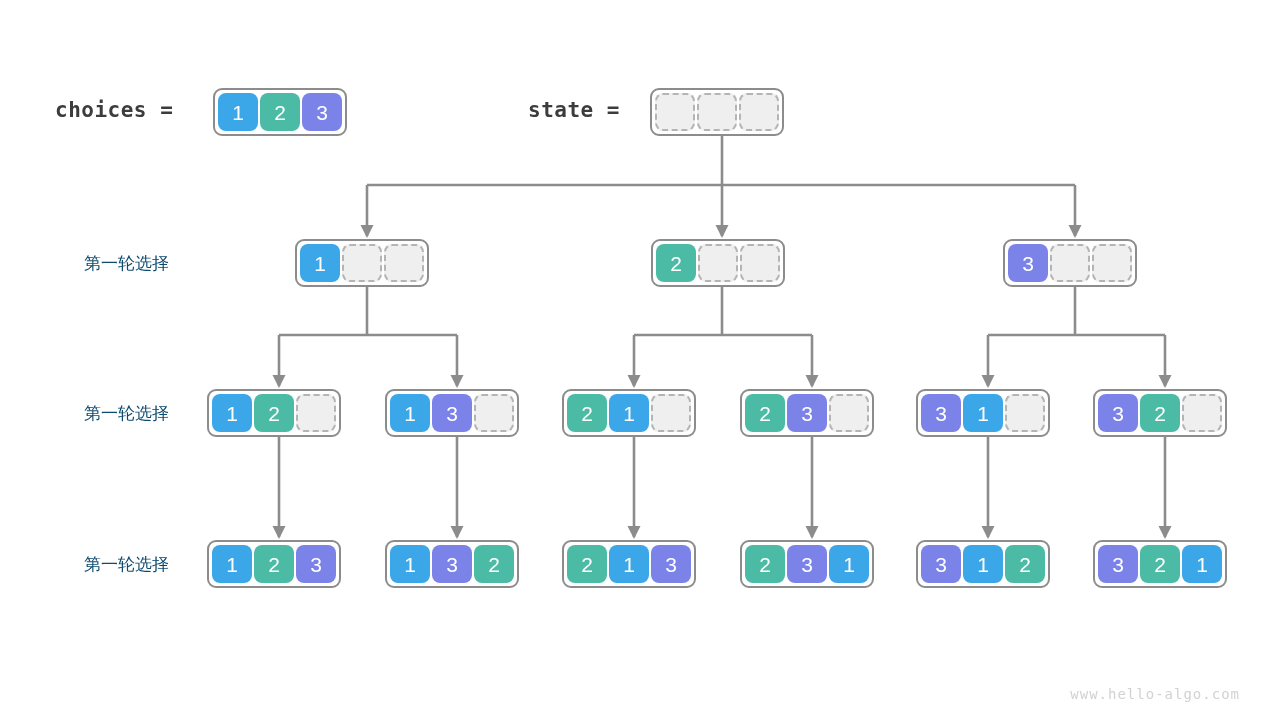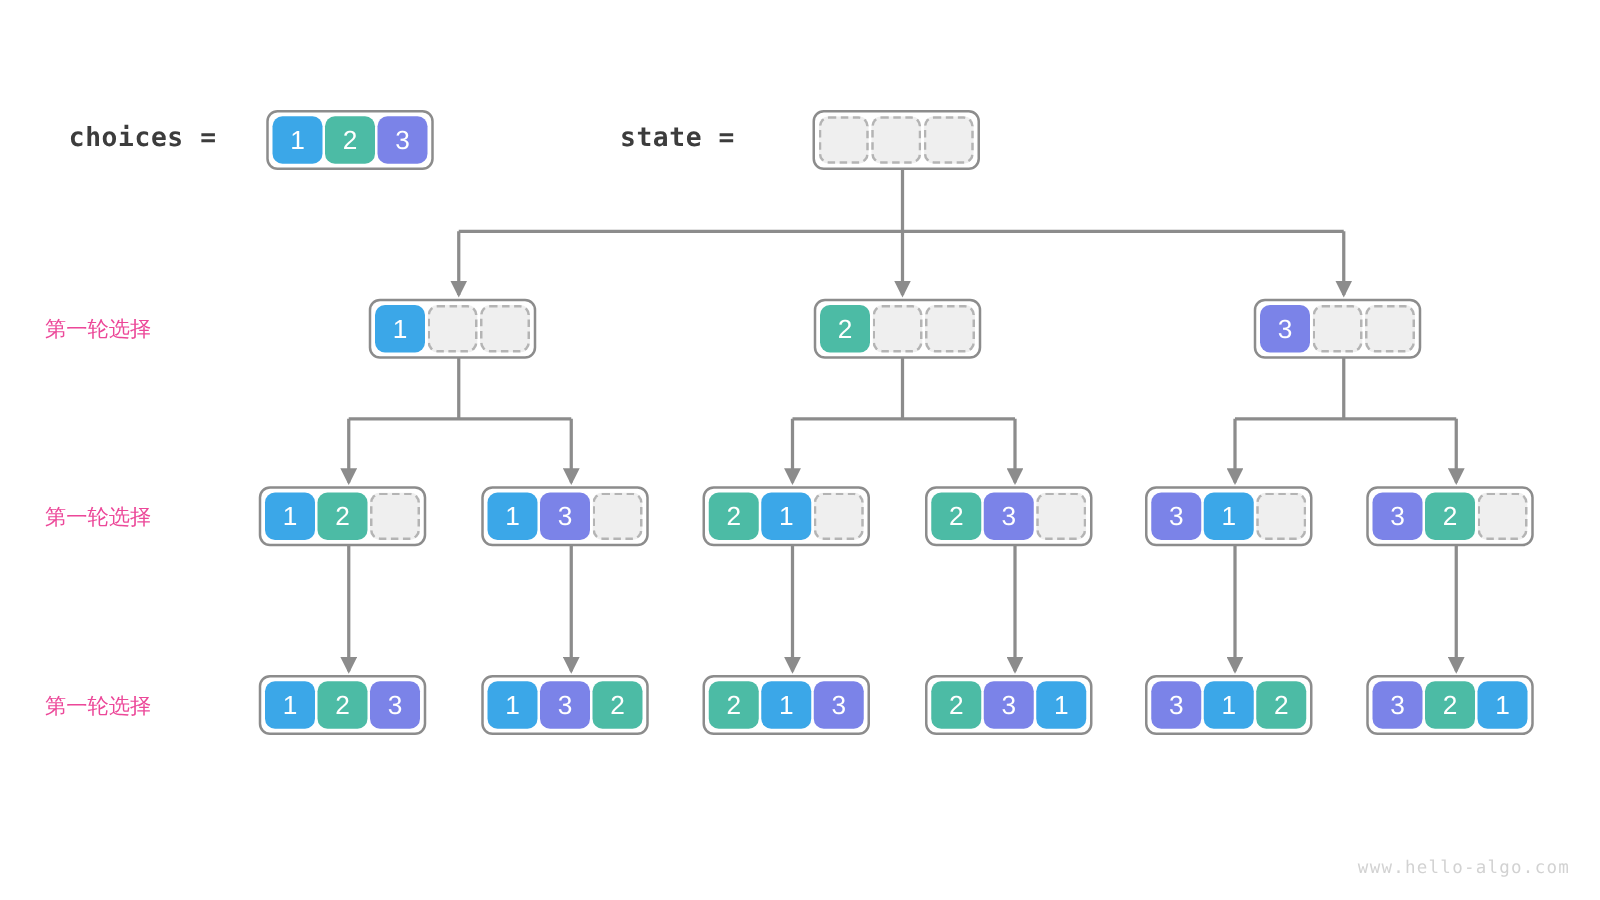--- a/index.html
+++ b/index.html
@@ -38,22 +38,23 @@
     font-weight: bold;
     color: #3c3c3c;
     white-space: nowrap;
     letter-spacing: 0.5px;
   }
 
   
   .row-label {
     position: absolute;
     font-size: 17px;
-    color: #ec4899;
+    color: #0c4a6e;
     white-space: nowrap;
+    margin-left: 48px;
   }
 
   
   .arr {
     position: absolute;
     z-index: 2;
     display: flex;
     align-items: center;
     box-sizing: border-box;
     border: 2.5px solid #8c8c8c;
@@ -83,21 +84,21 @@
     color: transparent;
   }
 
   .cell.c1 { background: #3ba7e8; }
   .cell.c2 { background: #4cbba5; }
   .cell.c3 { background: #7b83e8; }
 
   
   #watermark {
     position: absolute;
-    right: 24px;
+    right: 40px;
     bottom: 18px;
     font-family: "DejaVu Sans Mono", "Liberation Mono", monospace;
     font-size: 14px;
     color: #d2d2d2;
     letter-spacing: 1px;
     z-index: 2;
   }
 </style>
 </head>
 <body>
@@ -139,21 +140,21 @@
       <path d="M 457 435 L 457 537" marker-end="url(#arrow)"></path>
       <path d="M 634 435 L 634 537" marker-end="url(#arrow)"></path>
       <path d="M 812 435 L 812 537" marker-end="url(#arrow)"></path>
       <path d="M 988 435 L 988 537" marker-end="url(#arrow)"></path>
       <path d="M 1165 435 L 1165 537" marker-end="url(#arrow)"></path>
     </g>
   </svg>
 
   <div class="hdr-label" style="left:55px; top:98px;">choices  =</div>
 
-  <div class="hdr-label" style="left:496px; top:98px;">state  =</div>
+  <div class="hdr-label" style="left:528px; top:98px;">state  =</div>
 
   <div class="arr" id="choices-array" style="left:213px; top:88px;">
       <div class="cell c1">1</div>
       <div class="cell c2">2</div>
       <div class="cell c3">3</div>
     </div>
 
   <div class="arr" id="state-array" style="left:650px; top:88px;">
       <div class="cell empty"></div>
       <div class="cell empty"></div>

